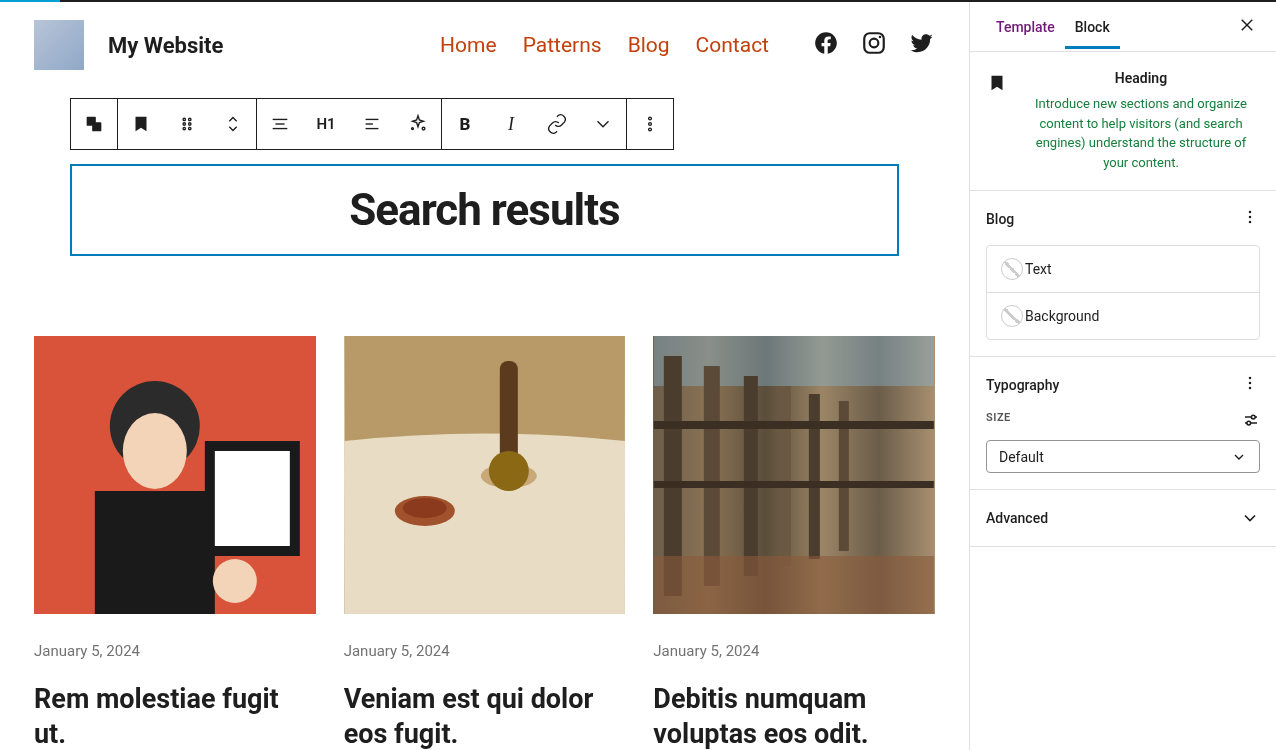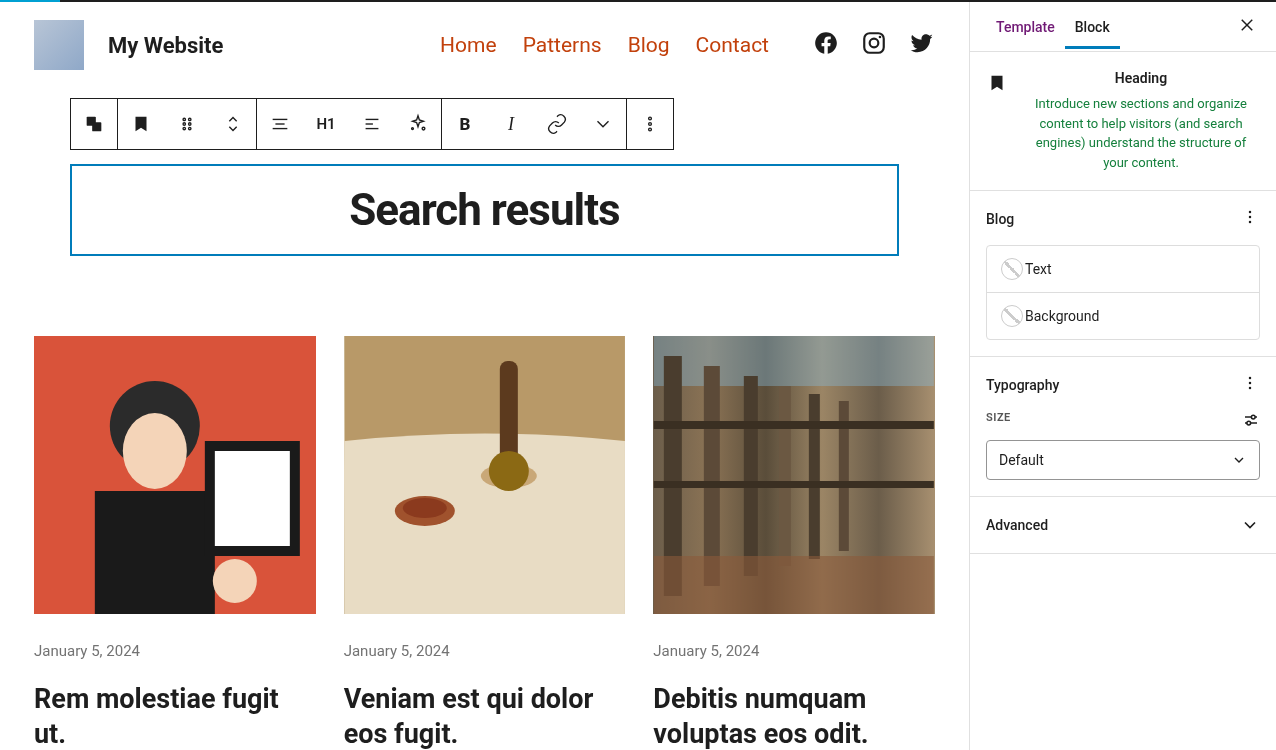--- a/index.html
+++ b/index.html
@@ -56,21 +56,21 @@
 .panel-title { font-size: 14px; font-weight: 500; color: #1e1e1e; }
 .panel-menu svg { width: 20px; height: 20px; }
 
 .color-rows { border: 1px solid #ddd; border-radius: 4px; }
 .color-row { display: flex; align-items: center; gap: 2px; padding: 12px 14px; }
 .color-row:first-child { border-bottom: 1px solid #ddd; }
 .color-swatch { width: 22px; height: 22px; border-radius: 50%; border: 1px solid #ccc; background: linear-gradient(45deg, transparent 45%, #ccc 45%, #ccc 55%, transparent 55%); }
 .color-label { font-size: 14px; }
 
 .size-label { font-size: 11px; font-weight: 600; color: #555; letter-spacing: 0.5px; display: flex; justify-content: space-between; align-items: flex-start; margin-bottom: 8px; }
-.size-select { width: 100%; height: 40px; border: 1px solid #949494; border-radius: 4px; padding: 0 12px; display: flex; align-items: center; justify-content: space-between; font-size: 14px; }
+.size-select { width: 100%; height: 33px; border: 1px solid #949494; border-radius: 4px; padding: 0 12px; display: flex; align-items: center; justify-content: space-between; font-size: 14px; }
 
 .collapsible { display: flex; justify-content: space-between; align-items: center; padding: 18px 16px; border-bottom: 1px solid #e0e0e0; font-size: 14px; font-weight: 500; cursor: pointer; }
 .collapsible svg { width: 20px; height: 20px; }
 </style>
 </head>
 <body>
 
 <div class="top-bar">
     <div class="top-bar-accent"></div>
   </div>

